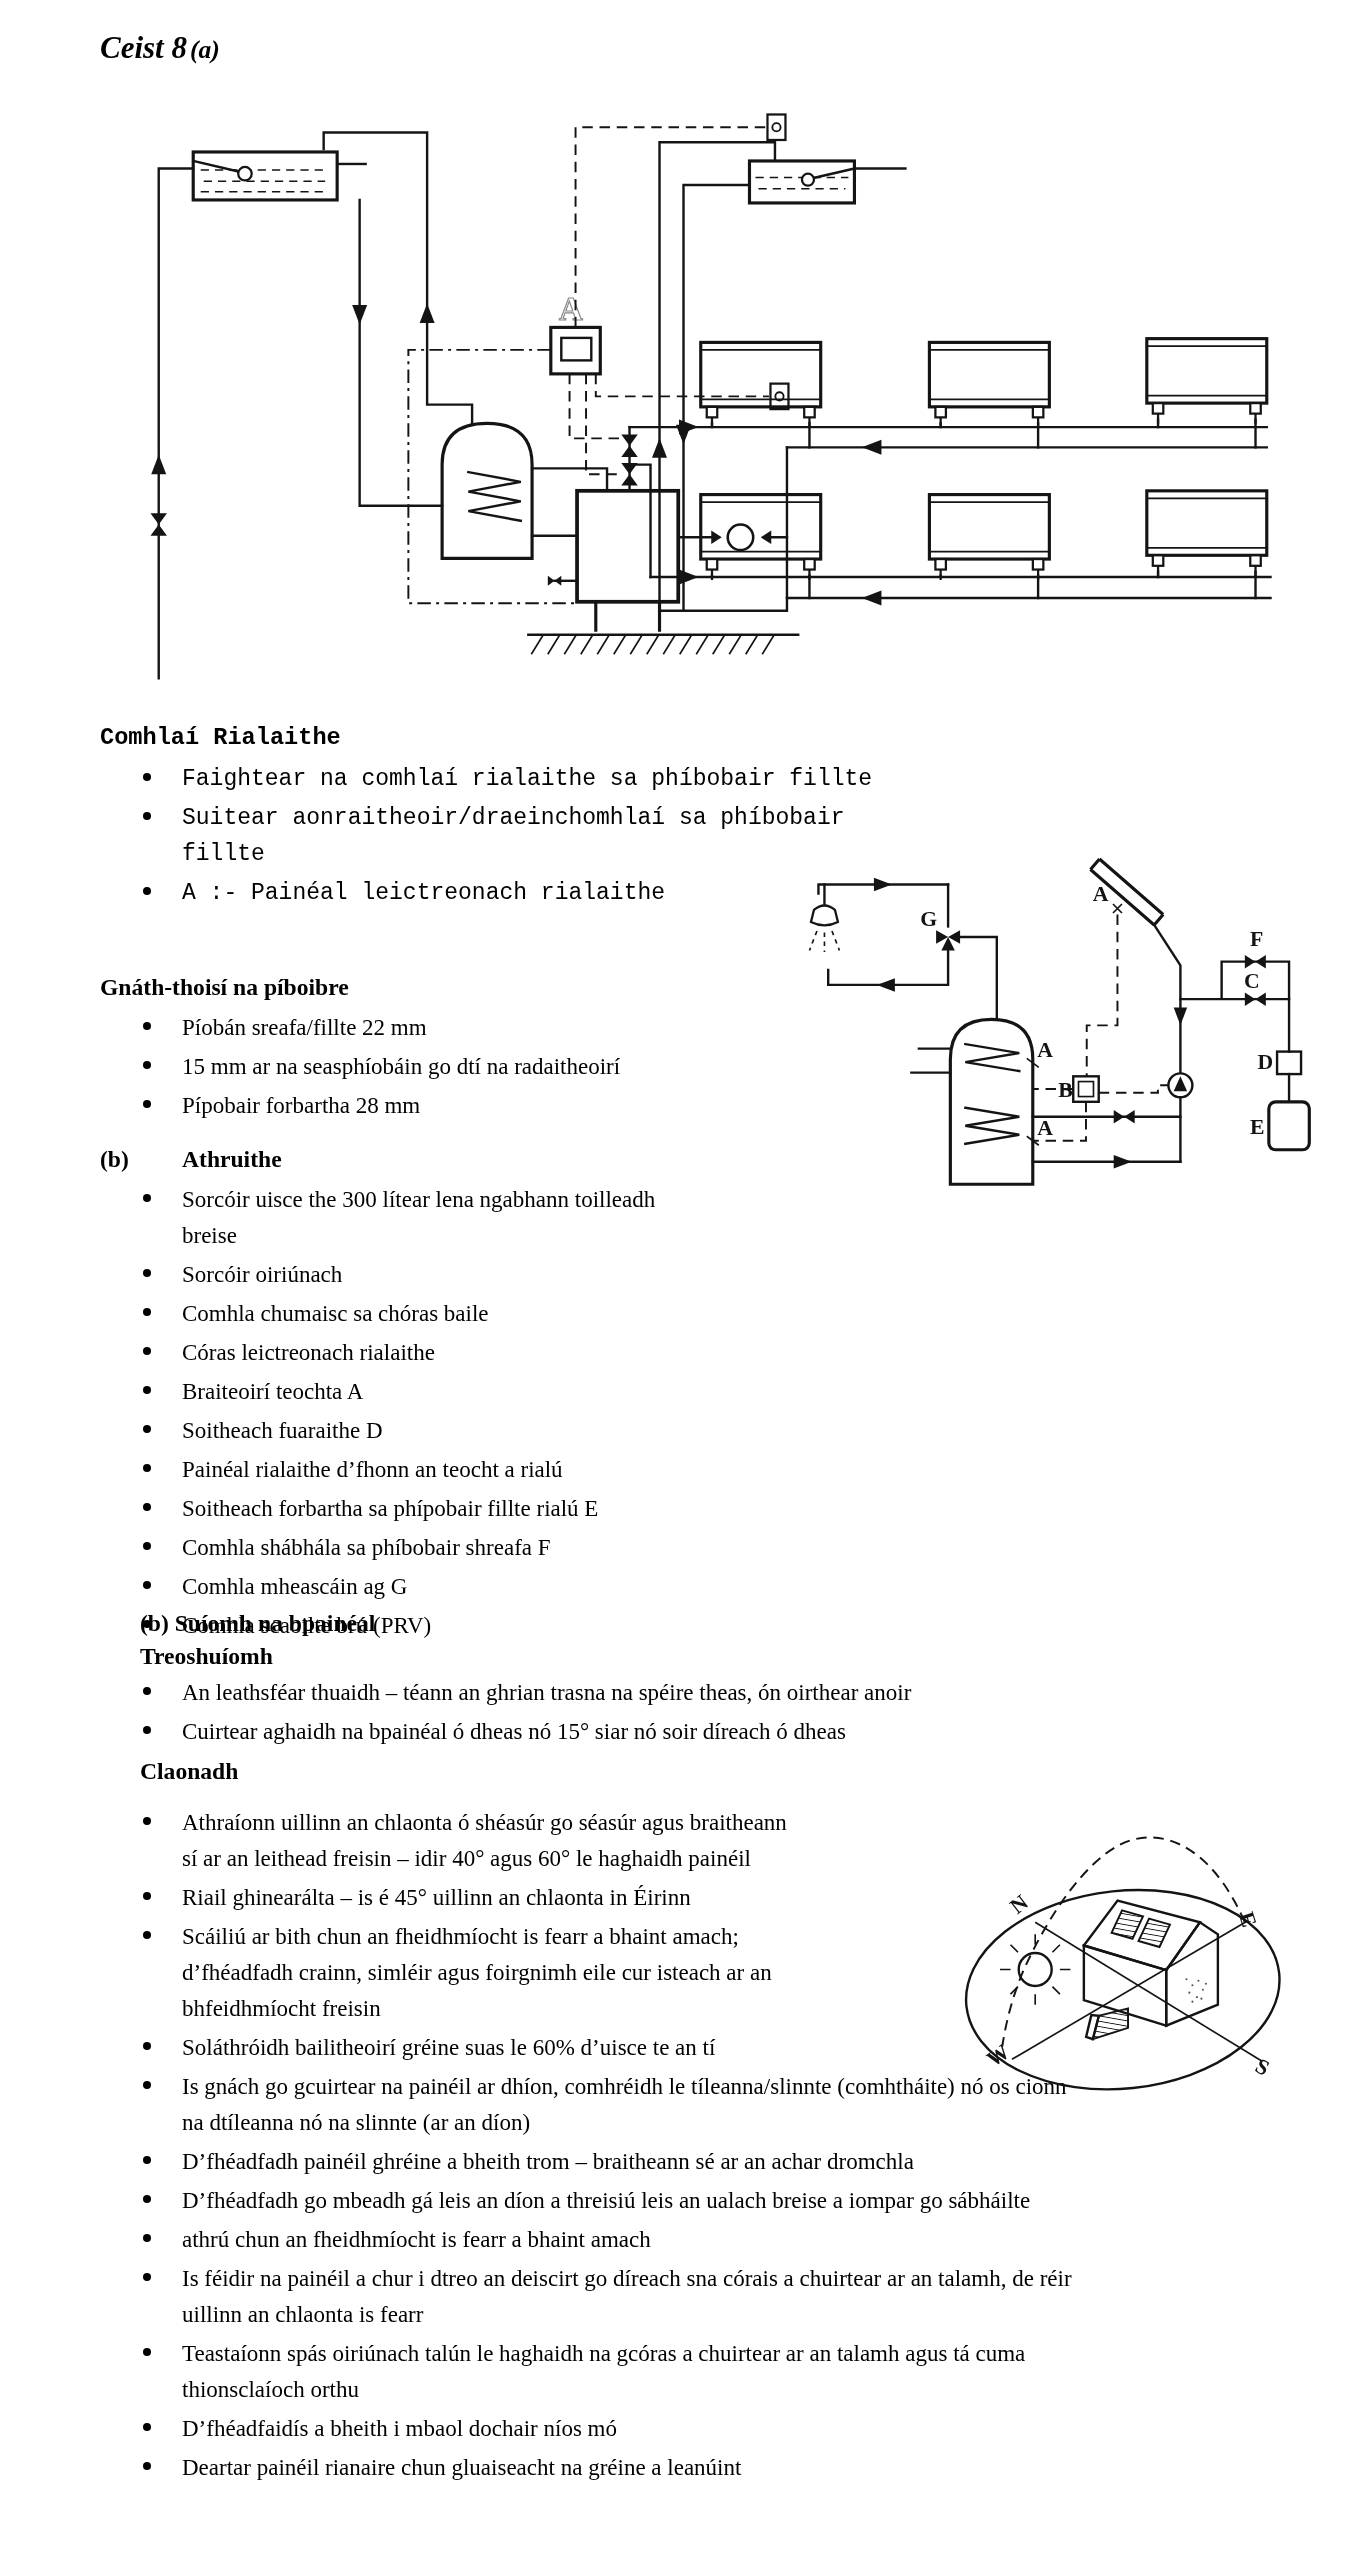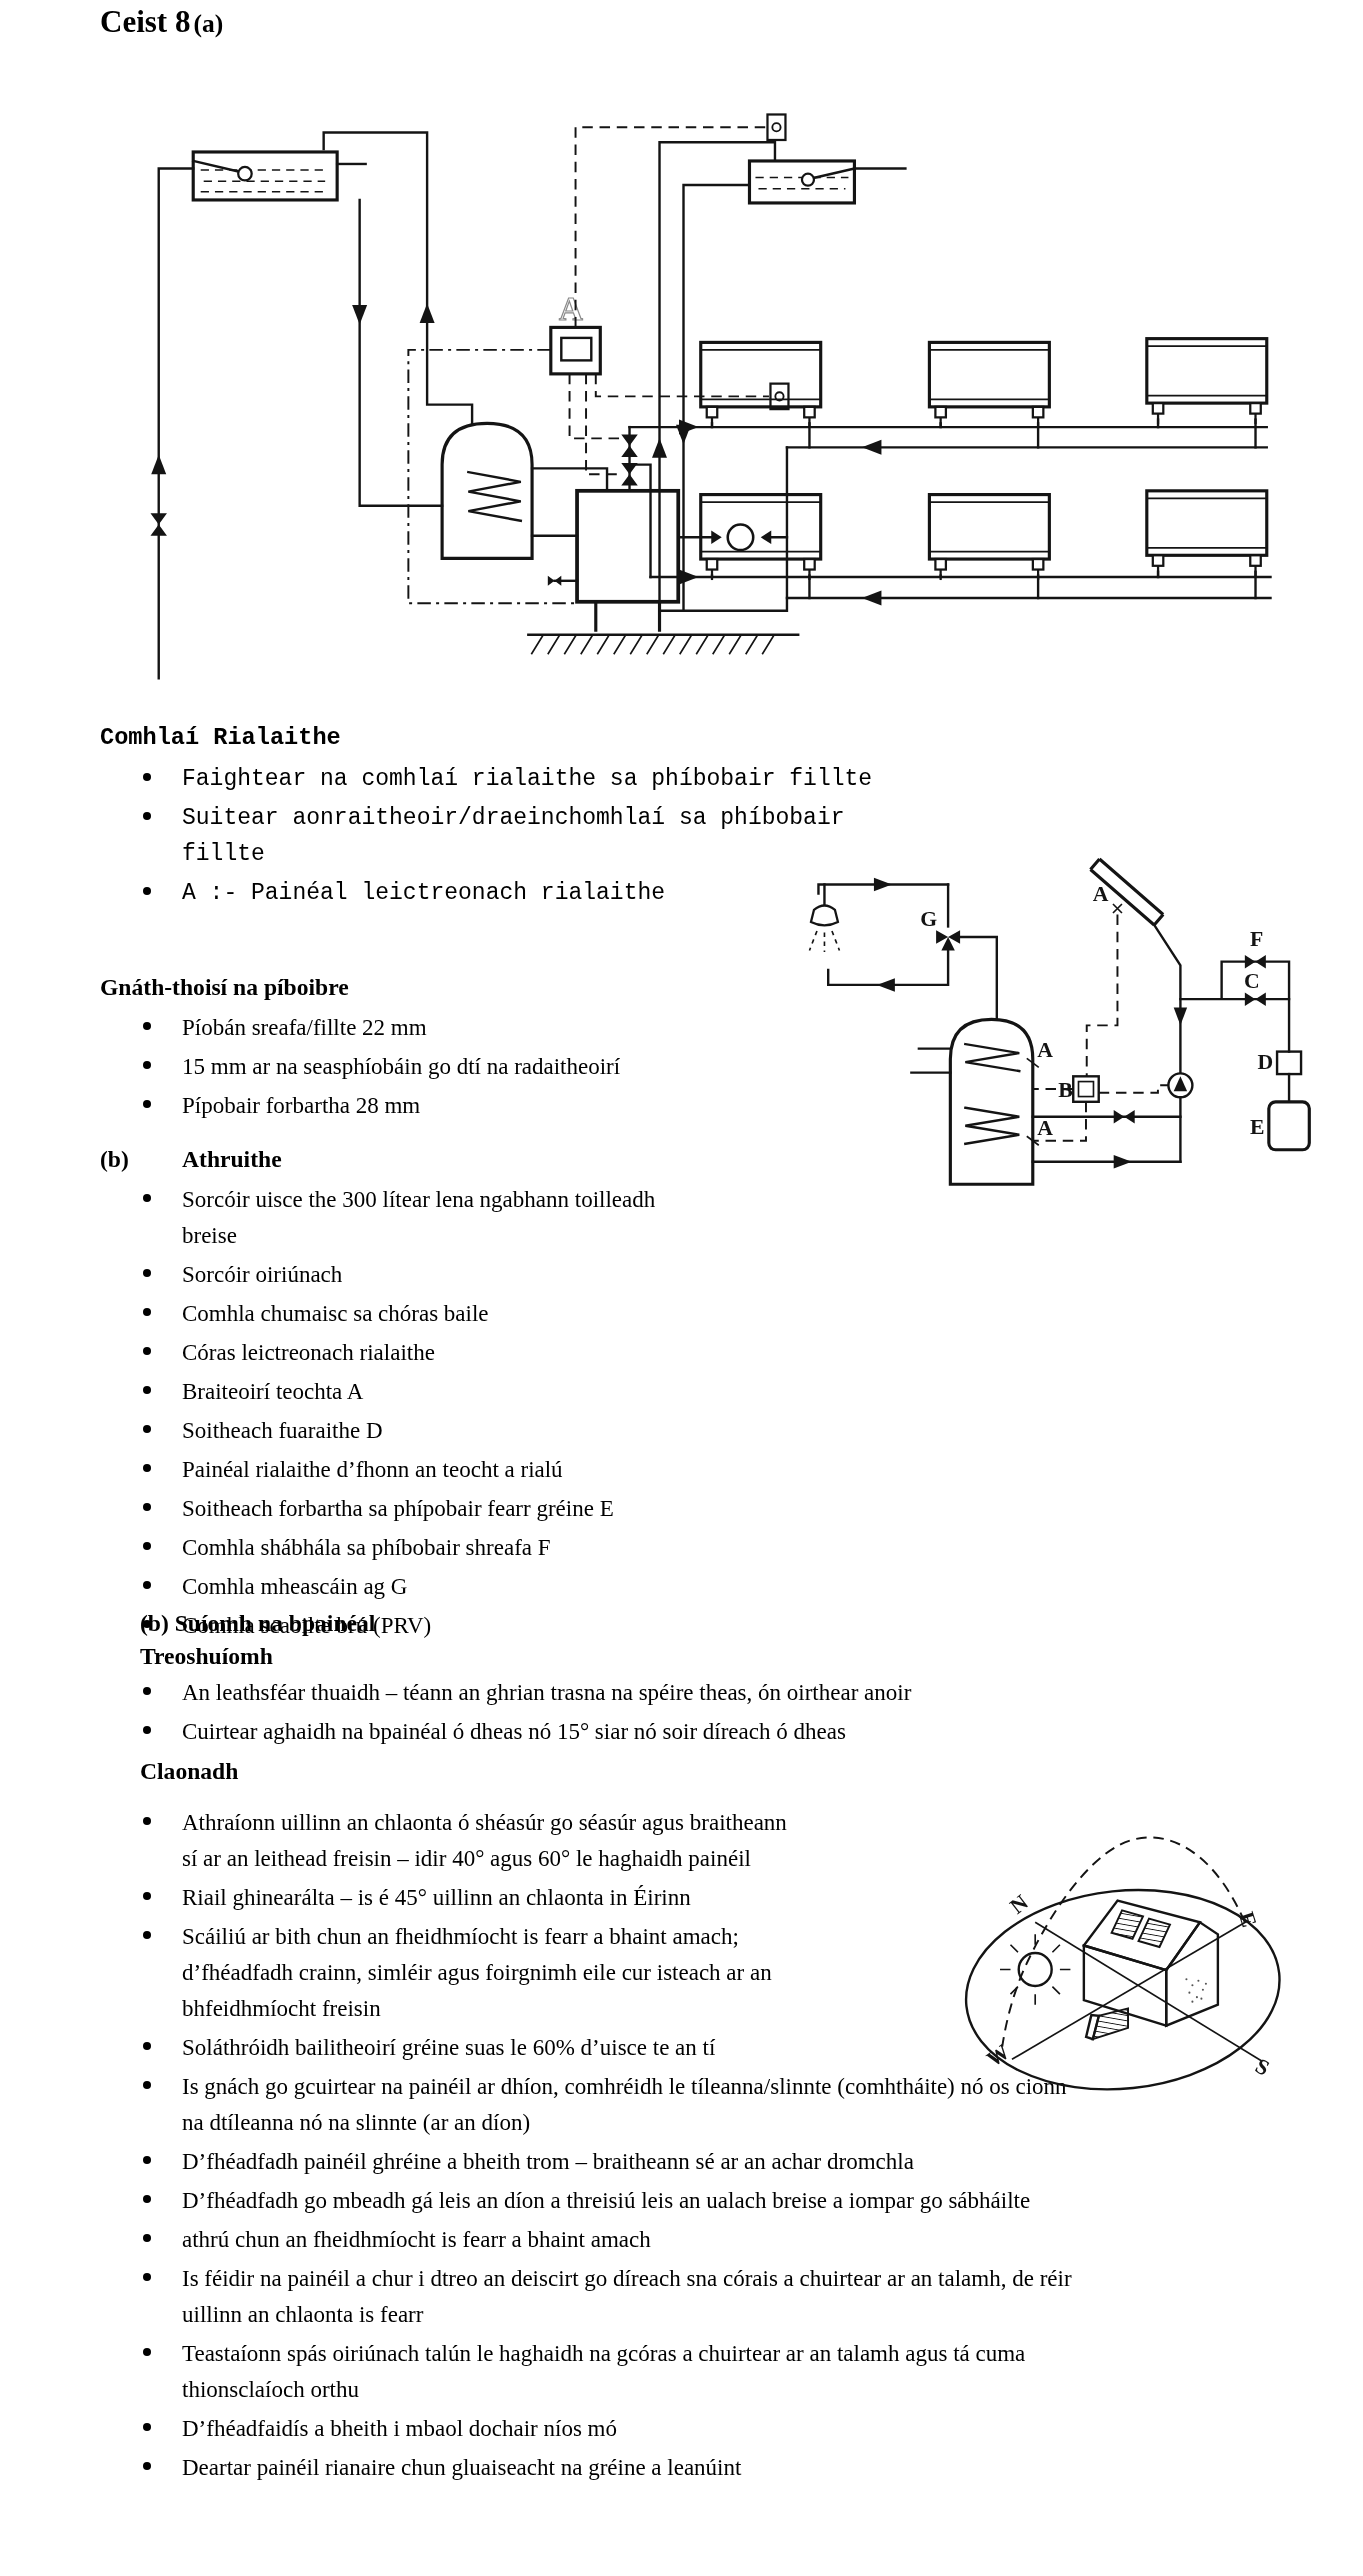--- a/index.html
+++ b/index.html
@@ -2,21 +2,21 @@
 <html style="font-size:12px"><head>
 <meta charset="utf-8">
 <style>
   html,body{margin:0;padding:0;}
   body{
     width:1363px;height:2576px;position:relative;background:#fff;
     font-family:"Liberation Serif",serif;color:#000;overflow:hidden;
   }
   .abs{position:absolute;}
   
-  .title{left:100px;top:4px;font-weight:bold;white-space:nowrap;}
+  .title{left:100px;top:30px;font-weight:bold;white-space:nowrap;font-style:italic;}
   .title .main{font-size:31px;}
   .title .paren{font-size:25.5px;}
   
   .sec{position:absolute;left:100px;width:1230px;}
   .hdr{font-size:23.6px;font-weight:bold;line-height:36px;margin-bottom:4.5px;white-space:nowrap;}
   .hdr.tight{line-height:33px;margin-bottom:0;}
   .hdr.indent{margin-left:40px;}
   .hdr-row{position:relative;font-size:23.6px;font-weight:bold;line-height:36px;margin-bottom:4.5px;}
   .hdr-row .hb{position:absolute;left:0;top:0;}
   .hdr-row .ht{margin-left:82px;display:inline-block;}
@@ -301,21 +301,21 @@
     </div>
   <div class="bullet">
       <span class="dot"></span>
       <div class="btext">
         <div>Painéal rialaithe d’fhonn an teocht a rialú</div>
       </div>
     </div>
   <div class="bullet">
       <span class="dot"></span>
       <div class="btext">
-        <div>Soitheach forbartha sa phípobair fearr gréine E</div>
+        <div>Soitheach forbartha sa phípobair fillte rialú E</div>
       </div>
     </div>
   <div class="bullet">
       <span class="dot"></span>
       <div class="btext">
         <div>Comhla shábhála sa phíbobair shreafa F</div>
       </div>
     </div>
   <div class="bullet">
       <span class="dot"></span>

